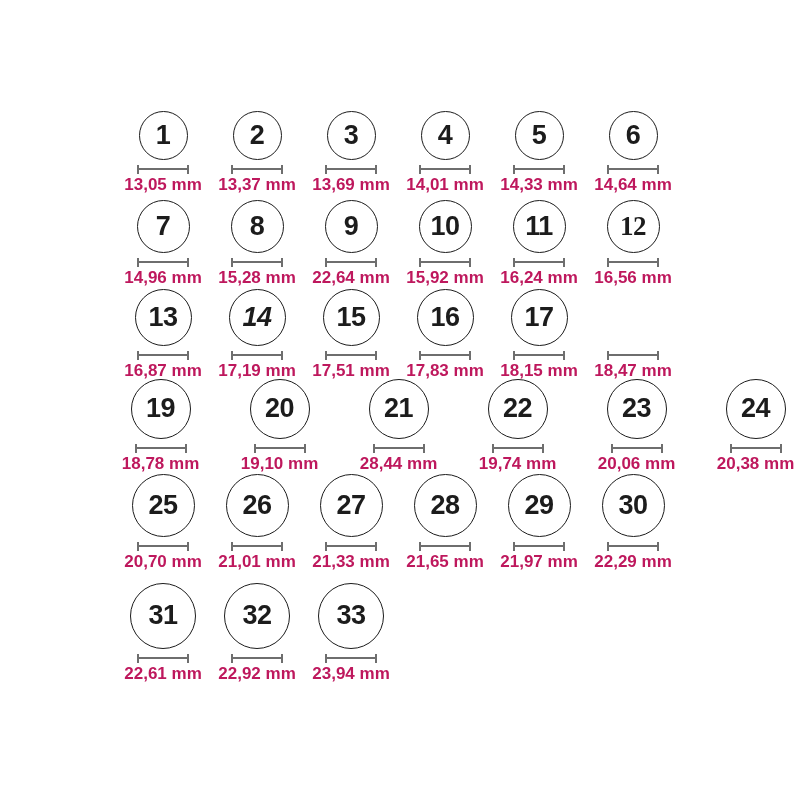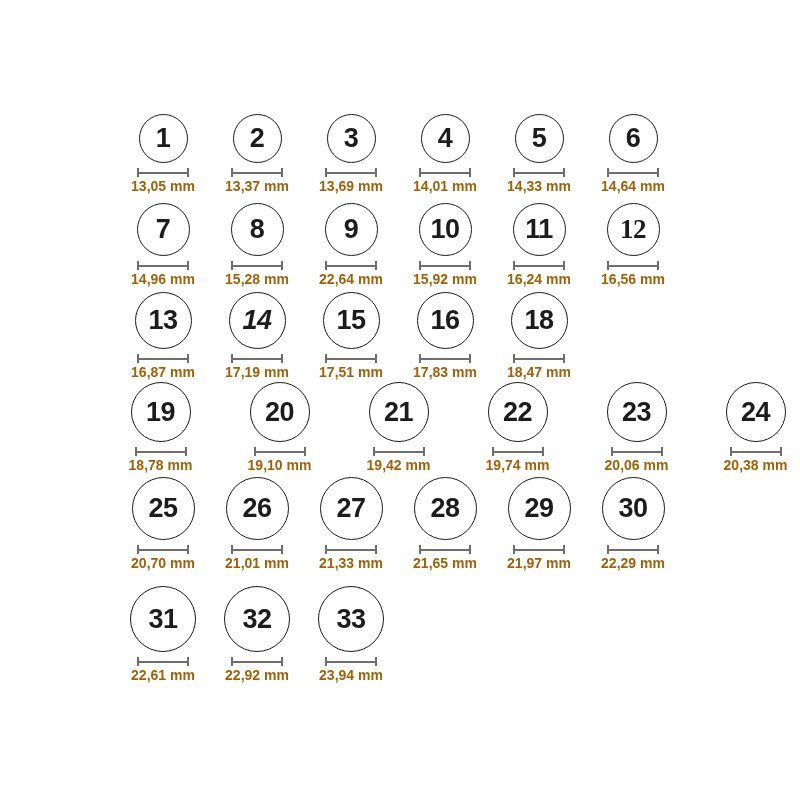--- a/index.html
+++ b/index.html
@@ -58,22 +58,22 @@
     content: "";
     position: absolute;
     left: 0;
     right: 0;
     top: 3.5px;
     height: 2px;
     background: #6e6e6e;
   }
   .diameter-label {
     font-weight: 700;
-    font-size: 14px;
-    color: #a16207;
+    font-size: 17px;
+    color: #be185d;
     margin-top: 1px;
     white-space: nowrap;
     line-height: 1.2;
   }
 </style>
 </head>
 <body>
 
 <main class="chart">
     <div class="size-row" style="height: 97px;">
@@ -188,22 +188,26 @@
       </div>
       <div class="size-cell">
         <div class="ring-circle" style="width: 57px; height: 57px;">
           <span class="ring-number">16</span>
         </div>
         <div class="diameter-ruler"></div>
         <div class="diameter-label">17,83 mm</div>
       </div>
       <div class="size-cell">
         <div class="ring-circle" style="width: 57px; height: 57px;">
-          <span class="ring-number">18</span>
-        </div>
+          <span class="ring-number">17</span>
+        </div>
+        <div class="diameter-ruler"></div>
+        <div class="diameter-label">18,15 mm</div>
+      </div>
+      <div class="size-cell">
         <div class="diameter-ruler"></div>
         <div class="diameter-label">18,47 mm</div>
       </div>
     </div>
     <div class="size-row" style="height: 93px; gap: 30px;">
       <div class="size-cell">
         <div class="ring-circle" style="width: 60px; height: 60px;">
           <span class="ring-number">19</span>
         </div>
         <div class="diameter-ruler"></div>
@@ -214,21 +218,21 @@
           <span class="ring-number">20</span>
         </div>
         <div class="diameter-ruler"></div>
         <div class="diameter-label">19,10 mm</div>
       </div>
       <div class="size-cell">
         <div class="ring-circle" style="width: 60px; height: 60px;">
           <span class="ring-number">21</span>
         </div>
         <div class="diameter-ruler"></div>
-        <div class="diameter-label">19,42 mm</div>
+        <div class="diameter-label">28,44 mm</div>
       </div>
       <div class="size-cell">
         <div class="ring-circle" style="width: 60px; height: 60px;">
           <span class="ring-number">22</span>
         </div>
         <div class="diameter-ruler"></div>
         <div class="diameter-label">19,74 mm</div>
       </div>
       <div class="size-cell">
         <div class="ring-circle" style="width: 60px; height: 60px;">

